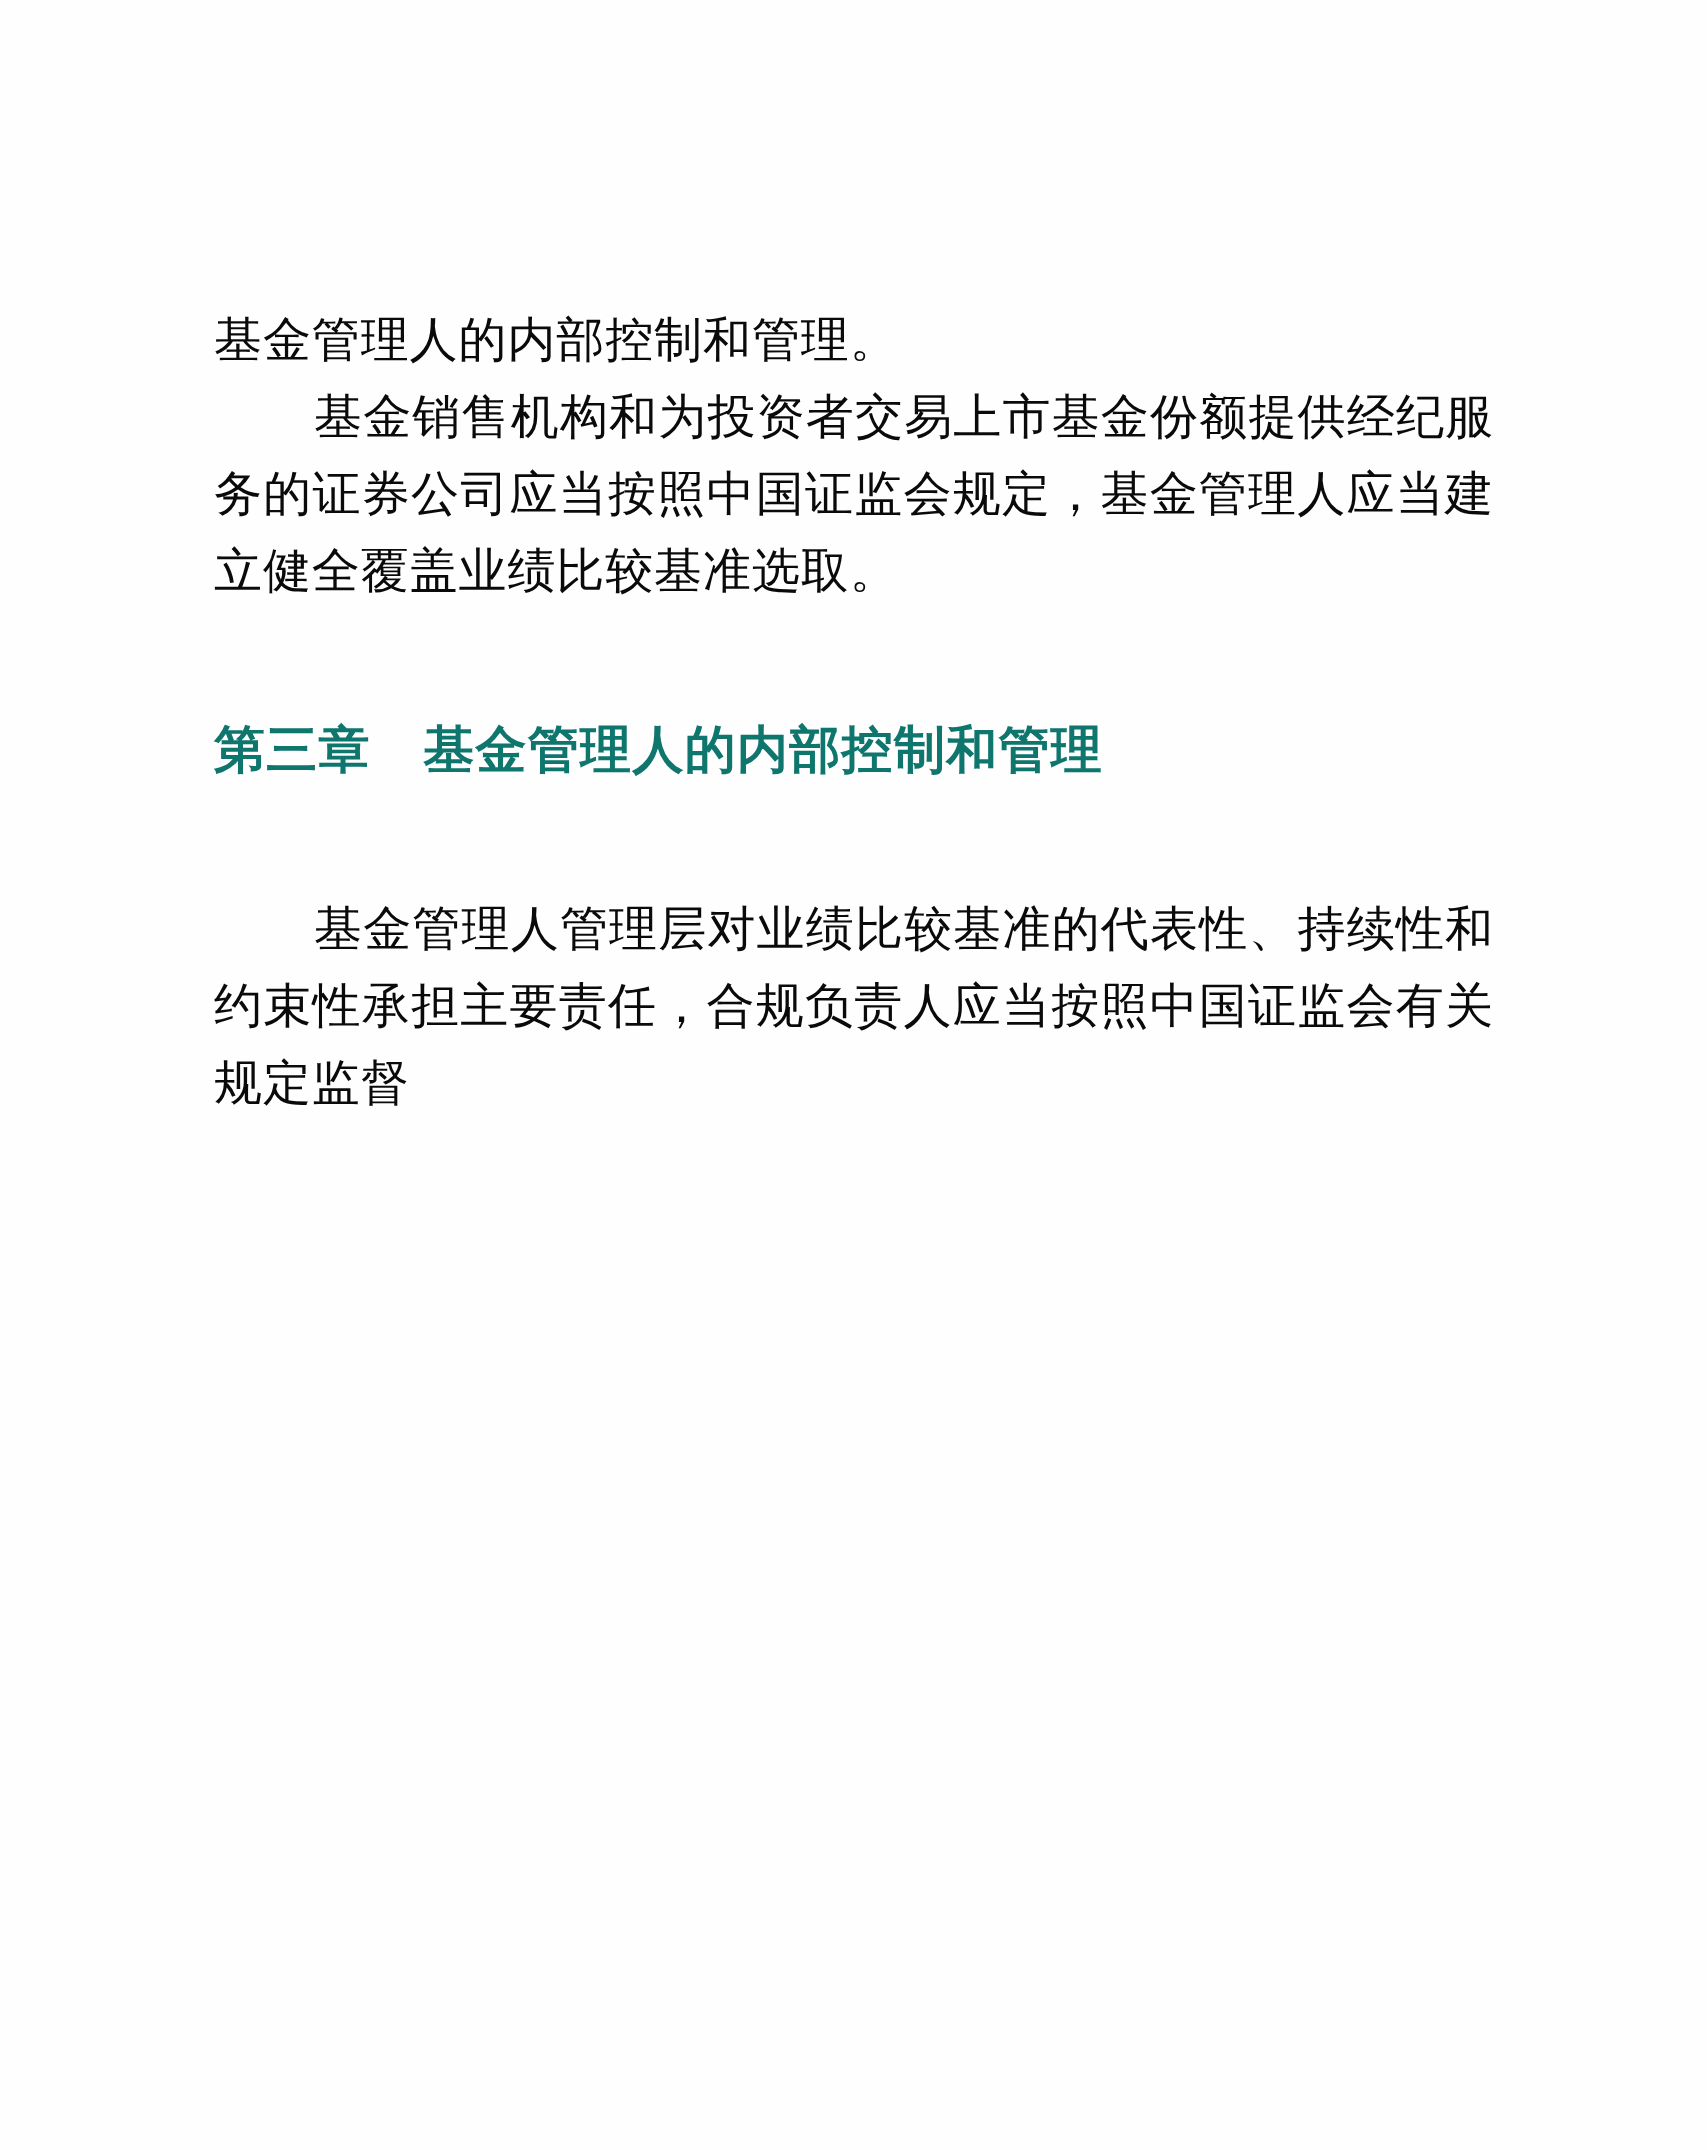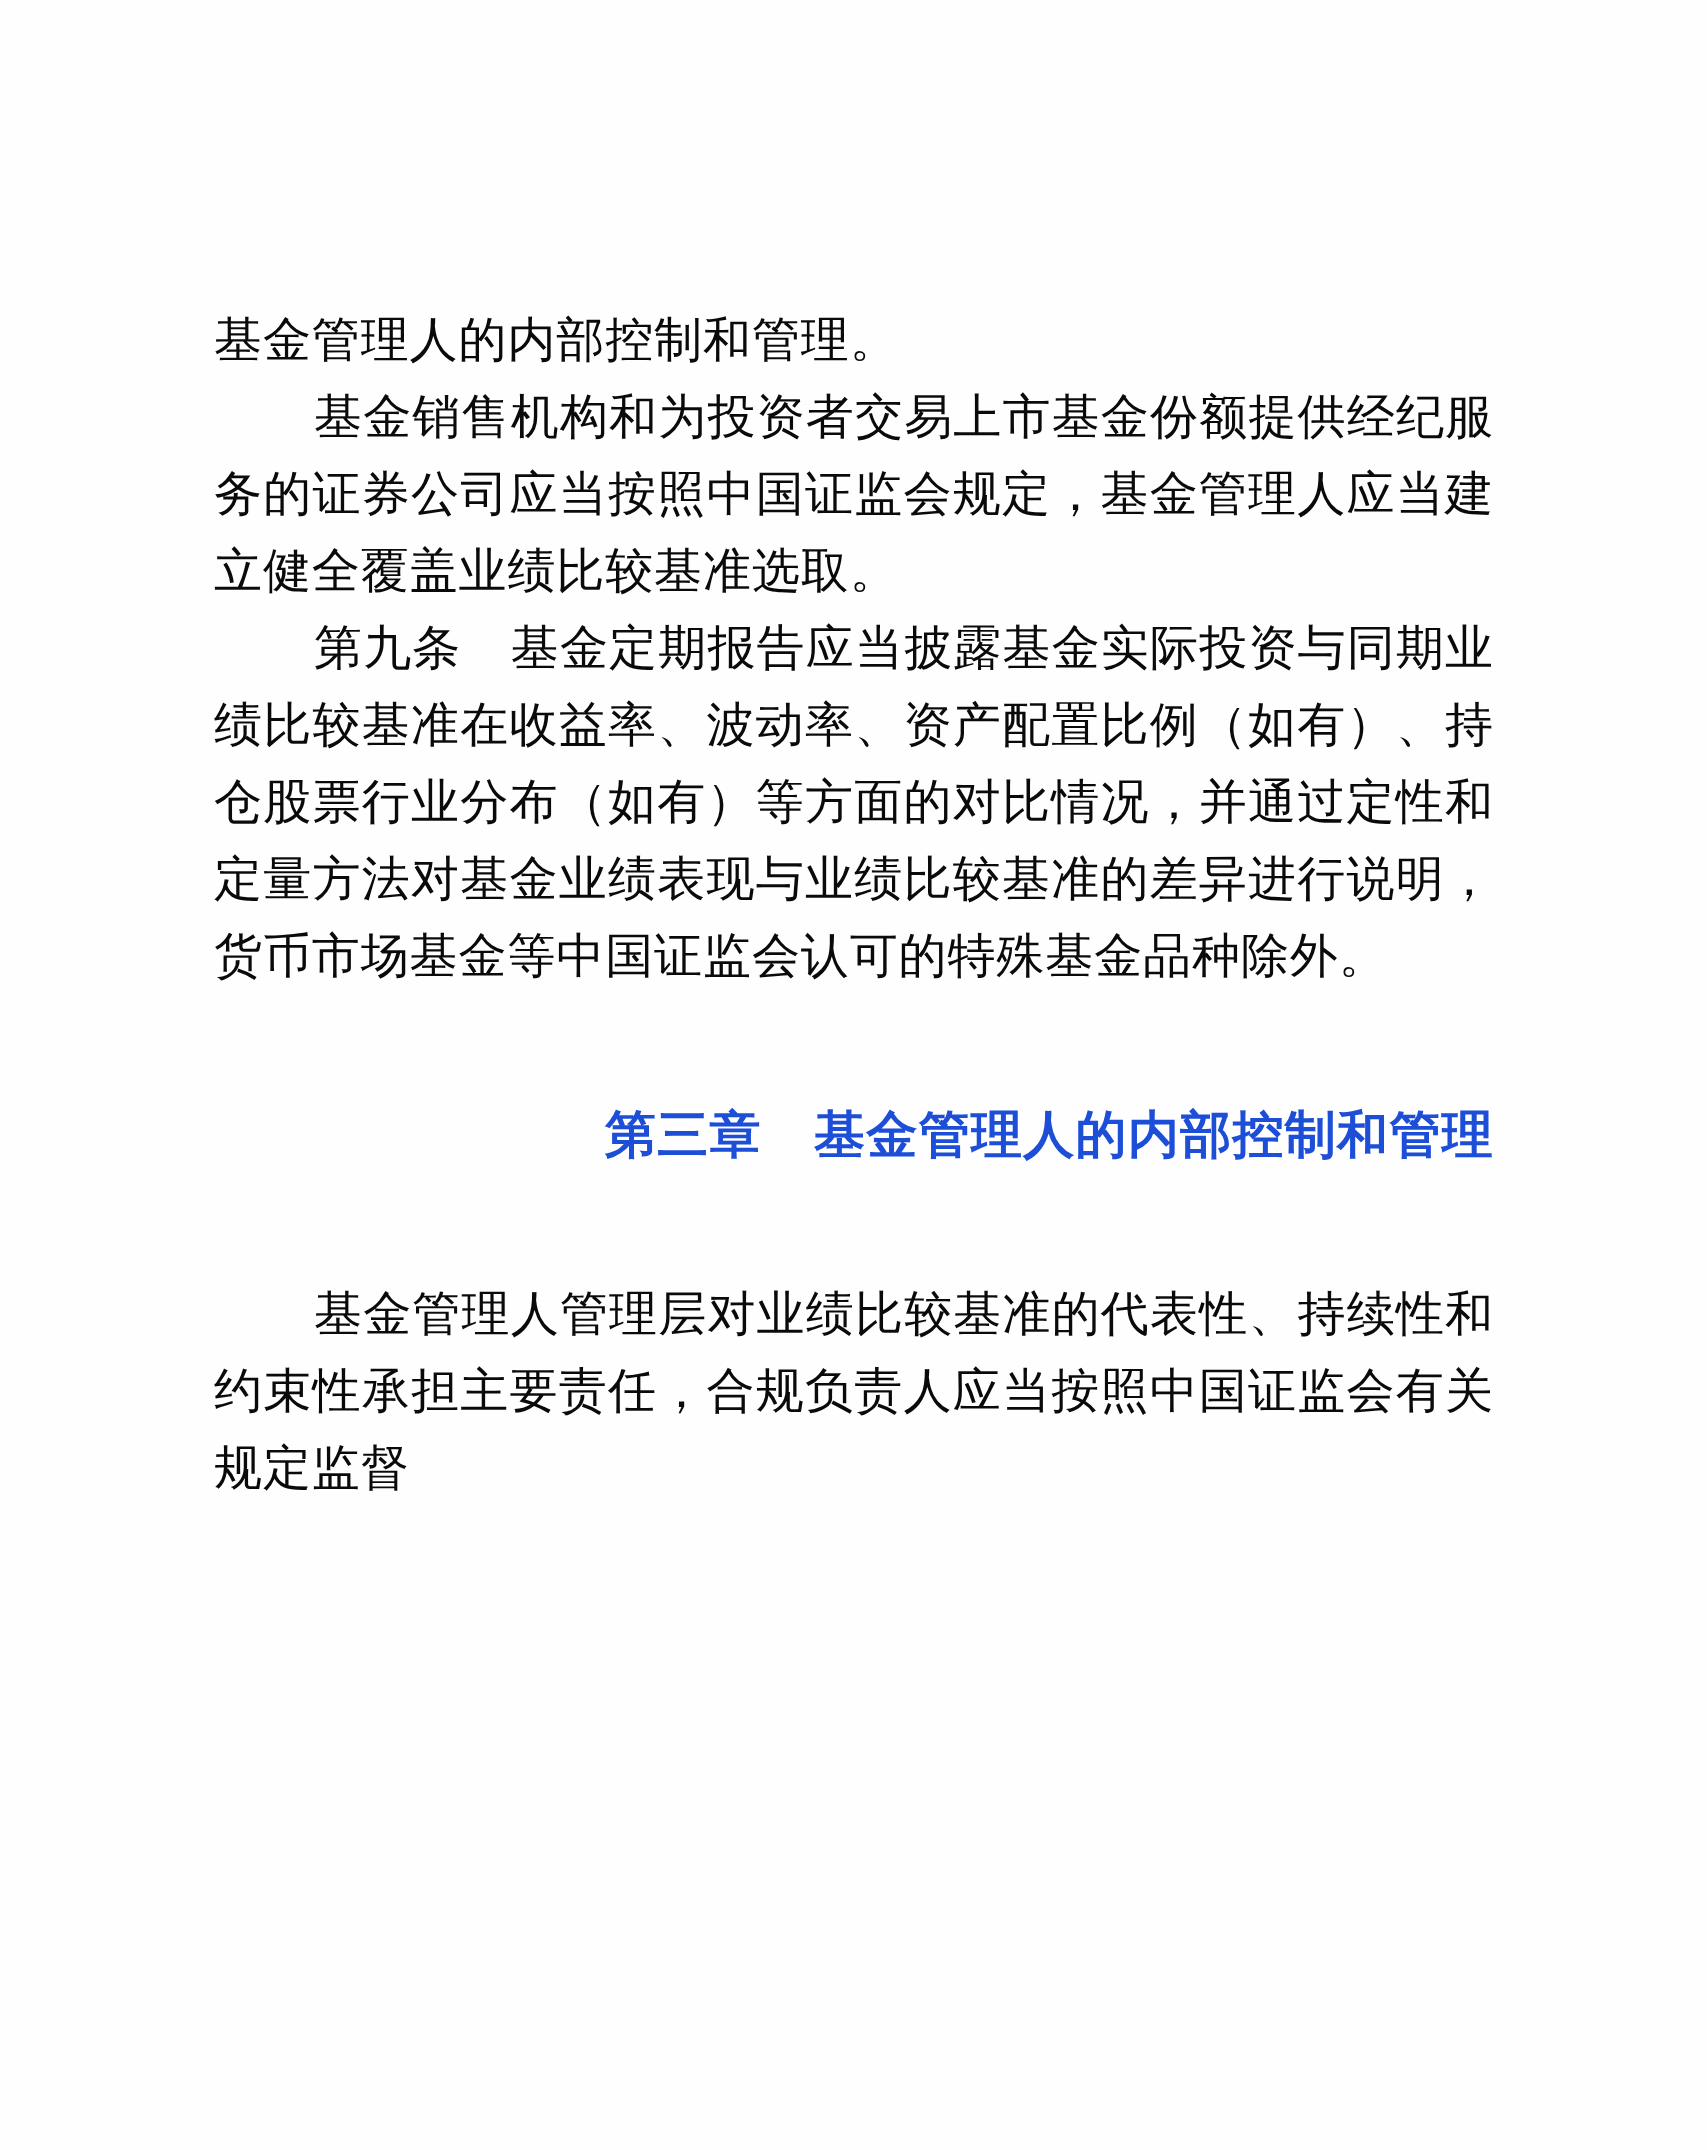--- a/index.html
+++ b/index.html
@@ -48,39 +48,38 @@
   }
 
   
   .chapter-heading {
     margin: 0;
     font-family: "Liberation Sans", "DejaVu Sans", sans-serif;
     font-weight: bold;
     font-size: 51px;
     line-height: 77px;
     letter-spacing: 1.3px;
-    text-align: right;
-    color: #1d4ed8;
+    text-align: left;
+    color: #0f766e;
   }
 
   .gap-before-heading { height: 102px; }
   .gap-after-heading  { height: 102px; }
 </style>
 </head>
 <body>
 
 <div class="page">
 
   <div class="content">
 
     <p class="para no-indent">基金管理人的内部控制和管理。</p>
 
     <p class="para">基金销售机构和为投资者交易上市基金份额提供经纪服务的证券公司应当按照中国证监会规定，基金管理人应当建立健全覆盖业绩比较基准选取。</p>
 
-    <p class="para">第九条　基金定期报告应当披露基金实际投资与同期业绩比较基准在收益率、波动率、资产配置比例（如有）、持仓股票行业分布（如有）等方面的对比情况，并通过定性和定量方法对基金业绩表现与业绩比较基准的差异进行说明，货币市场基金等中国证监会认可的特殊基金品种除外。</p>
 
 
     <div class="gap-before-heading"></div>
 
     <h2 class="chapter-heading">第三章　基金管理人的内部控制和管理</h2>
 
     <div class="gap-after-heading"></div>
 
 
     <p class="para">基金管理人管理层对业绩比较基准的代表性、持续性和约束性承担主要责任，合规负责人应当按照中国证监会有关规定监督</p>

